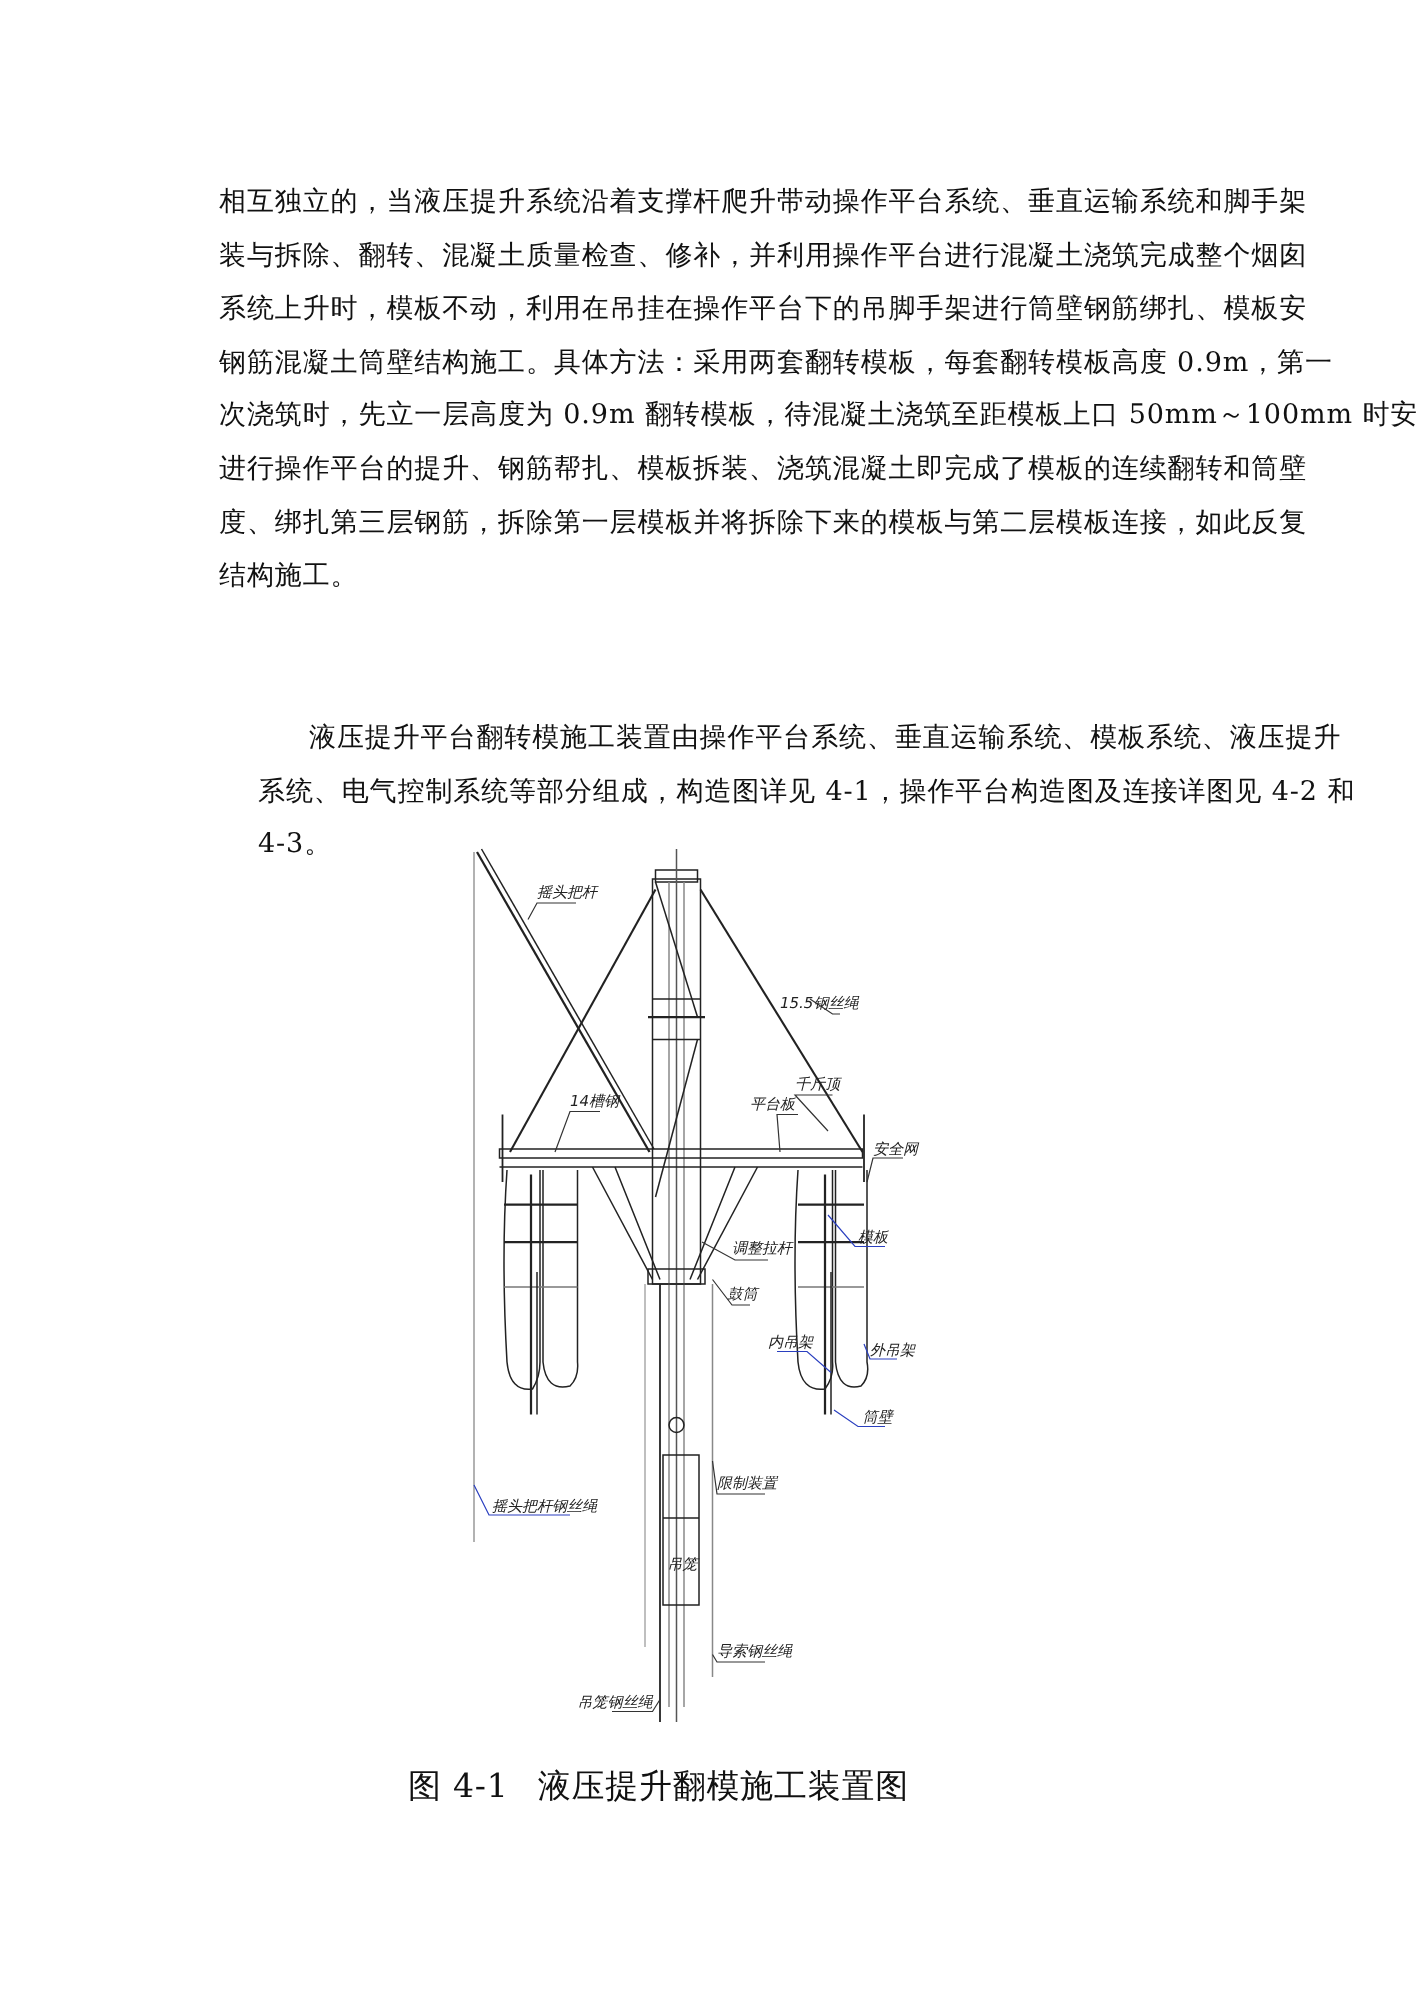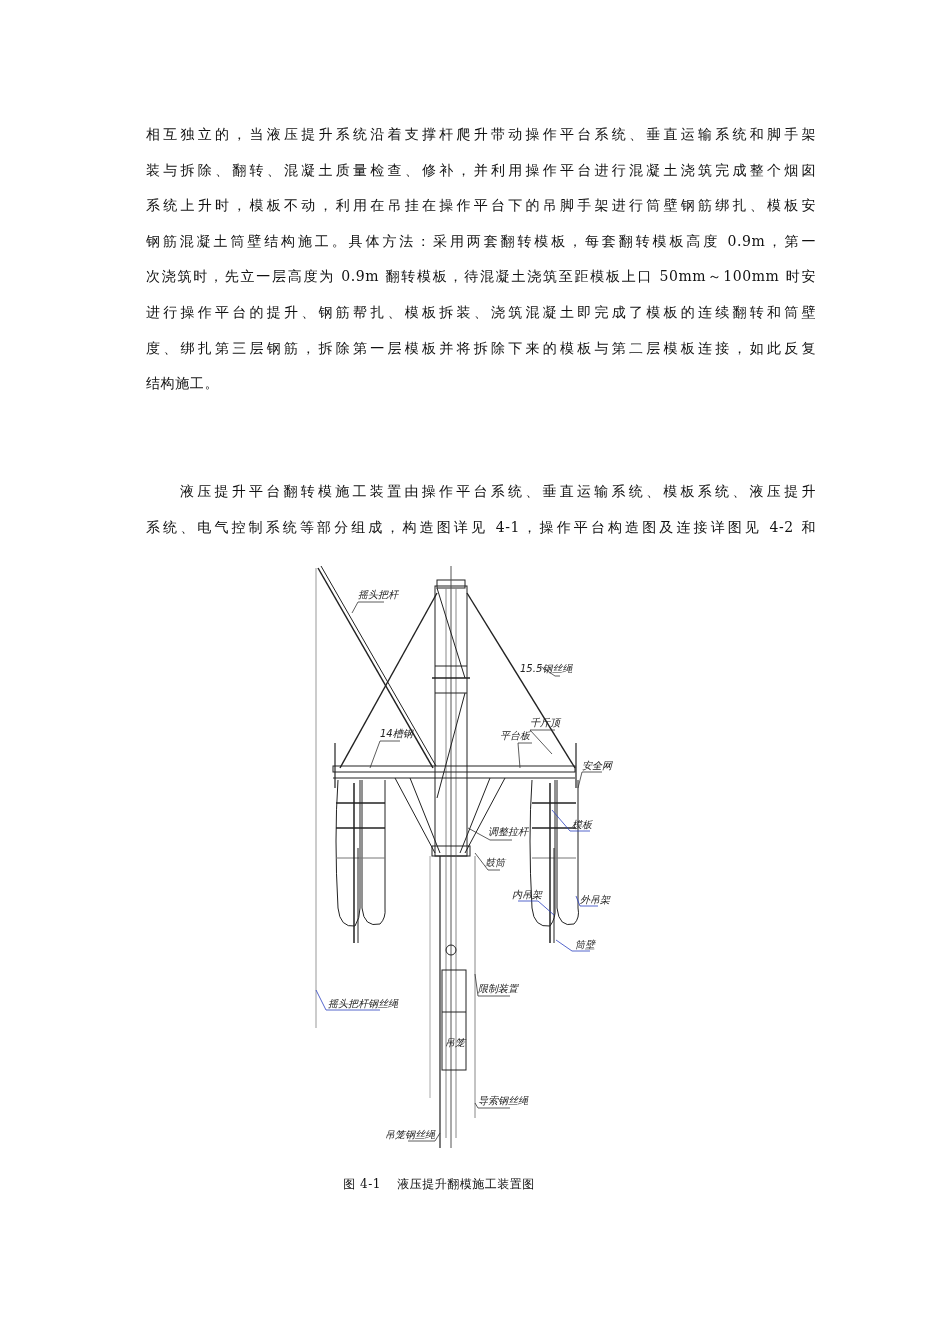--- a/index.html
+++ b/index.html
@@ -1,46 +1,47 @@
 <!DOCTYPE html>
 <html><head>
 <meta charset="utf-8">
 <style>
   html, body { margin: 0; padding: 0; background: #ffffff; }
   body { width: 950px; height: 1344px; position: relative; overflow: hidden;
          font-family: "DejaVu Serif", "Liberation Serif", serif; color: #111; }
-  .para { position: absolute; left: 146px; width: 670px; font-size: 14px;
+  .para { position: absolute; left: 146px; width: 670px; font-size: 18px;
           line-height: 35.6px; text-align: justify; letter-spacing: 0.6px; }
   .p1 { top: 117px; }
-  .p2 { top: 474px; text-indent: 34px; }
+  .p2 { top: 474px; text-indent: 34px; margin-left: 26px; }
   .line { display: block; white-space: nowrap; text-align-last: justify; }
   .line.last { text-align-last: left; }
   #figure { position: absolute; left: 300px; top: 558px; width: 330px; height: 600px; font-style: italic; }
   .caption { position: absolute; top: 1176px; left: 0; width: 878px; text-align: center;
-             font-size: 12px; letter-spacing: 0.5px; }
+             font-size: 22px; letter-spacing: 0.5px; }
   .caption span { margin: 0 6px; }
   .lbl { font-family: "DejaVu Sans", "Liberation Sans", sans-serif; font-size: 10px; fill: #222; }
 </style>
 </head>
 <body>
 
 <div class="para p1">
   <span class="line">相互独立的，当液压提升系统沿着支撑杆爬升带动操作平台系统、垂直运输系统和脚手架</span>
   <span class="line">装与拆除、翻转、混凝土质量检查、修补，并利用操作平台进行混凝土浇筑完成整个烟囱</span>
   <span class="line">系统上升时，模板不动，利用在吊挂在操作平台下的吊脚手架进行筒壁钢筋绑扎、模板安</span>
   <span class="line">钢筋混凝土筒壁结构施工。具体方法：采用两套翻转模板，每套翻转模板高度 0.9m，第一</span>
   <span class="line">次浇筑时，先立一层高度为 0.9m 翻转模板，待混凝土浇筑至距模板上口 50mm～100mm 时安</span>
   <span class="line">进行操作平台的提升、钢筋帮扎、模板拆装、浇筑混凝土即完成了模板的连续翻转和筒壁</span>
   <span class="line">度、绑扎第三层钢筋，拆除第一层模板并将拆除下来的模板与第二层模板连接，如此反复</span>
   <span class="line last">结构施工。</span>
 </div>
 
 <div class="para p2">
   <span class="line">液压提升平台翻转模施工装置由操作平台系统、垂直运输系统、模板系统、液压提升</span>
   <span class="line" style="text-indent:0">系统、电气控制系统等部分组成，构造图详见 4-1，操作平台构造图及连接详图见 4-2 和</span>
+  <span class="line last" style="text-indent:0">4-3。</span>
 </div>
 
 <div id="figure">
   <svg width="330" height="600" viewBox="0 0 330 600" xmlns="http://www.w3.org/2000/svg">
     <g stroke="#222" fill="none" stroke-width="1">
 
       <rect x="135" y="28" width="32" height="270"></rect>
       <rect x="137" y="22" width="28" height="8"></rect>
       <line x1="151" y1="8" x2="151" y2="590" stroke="#555"></line>
       <line x1="146" y1="30" x2="146" y2="580" stroke="#888"></line>

